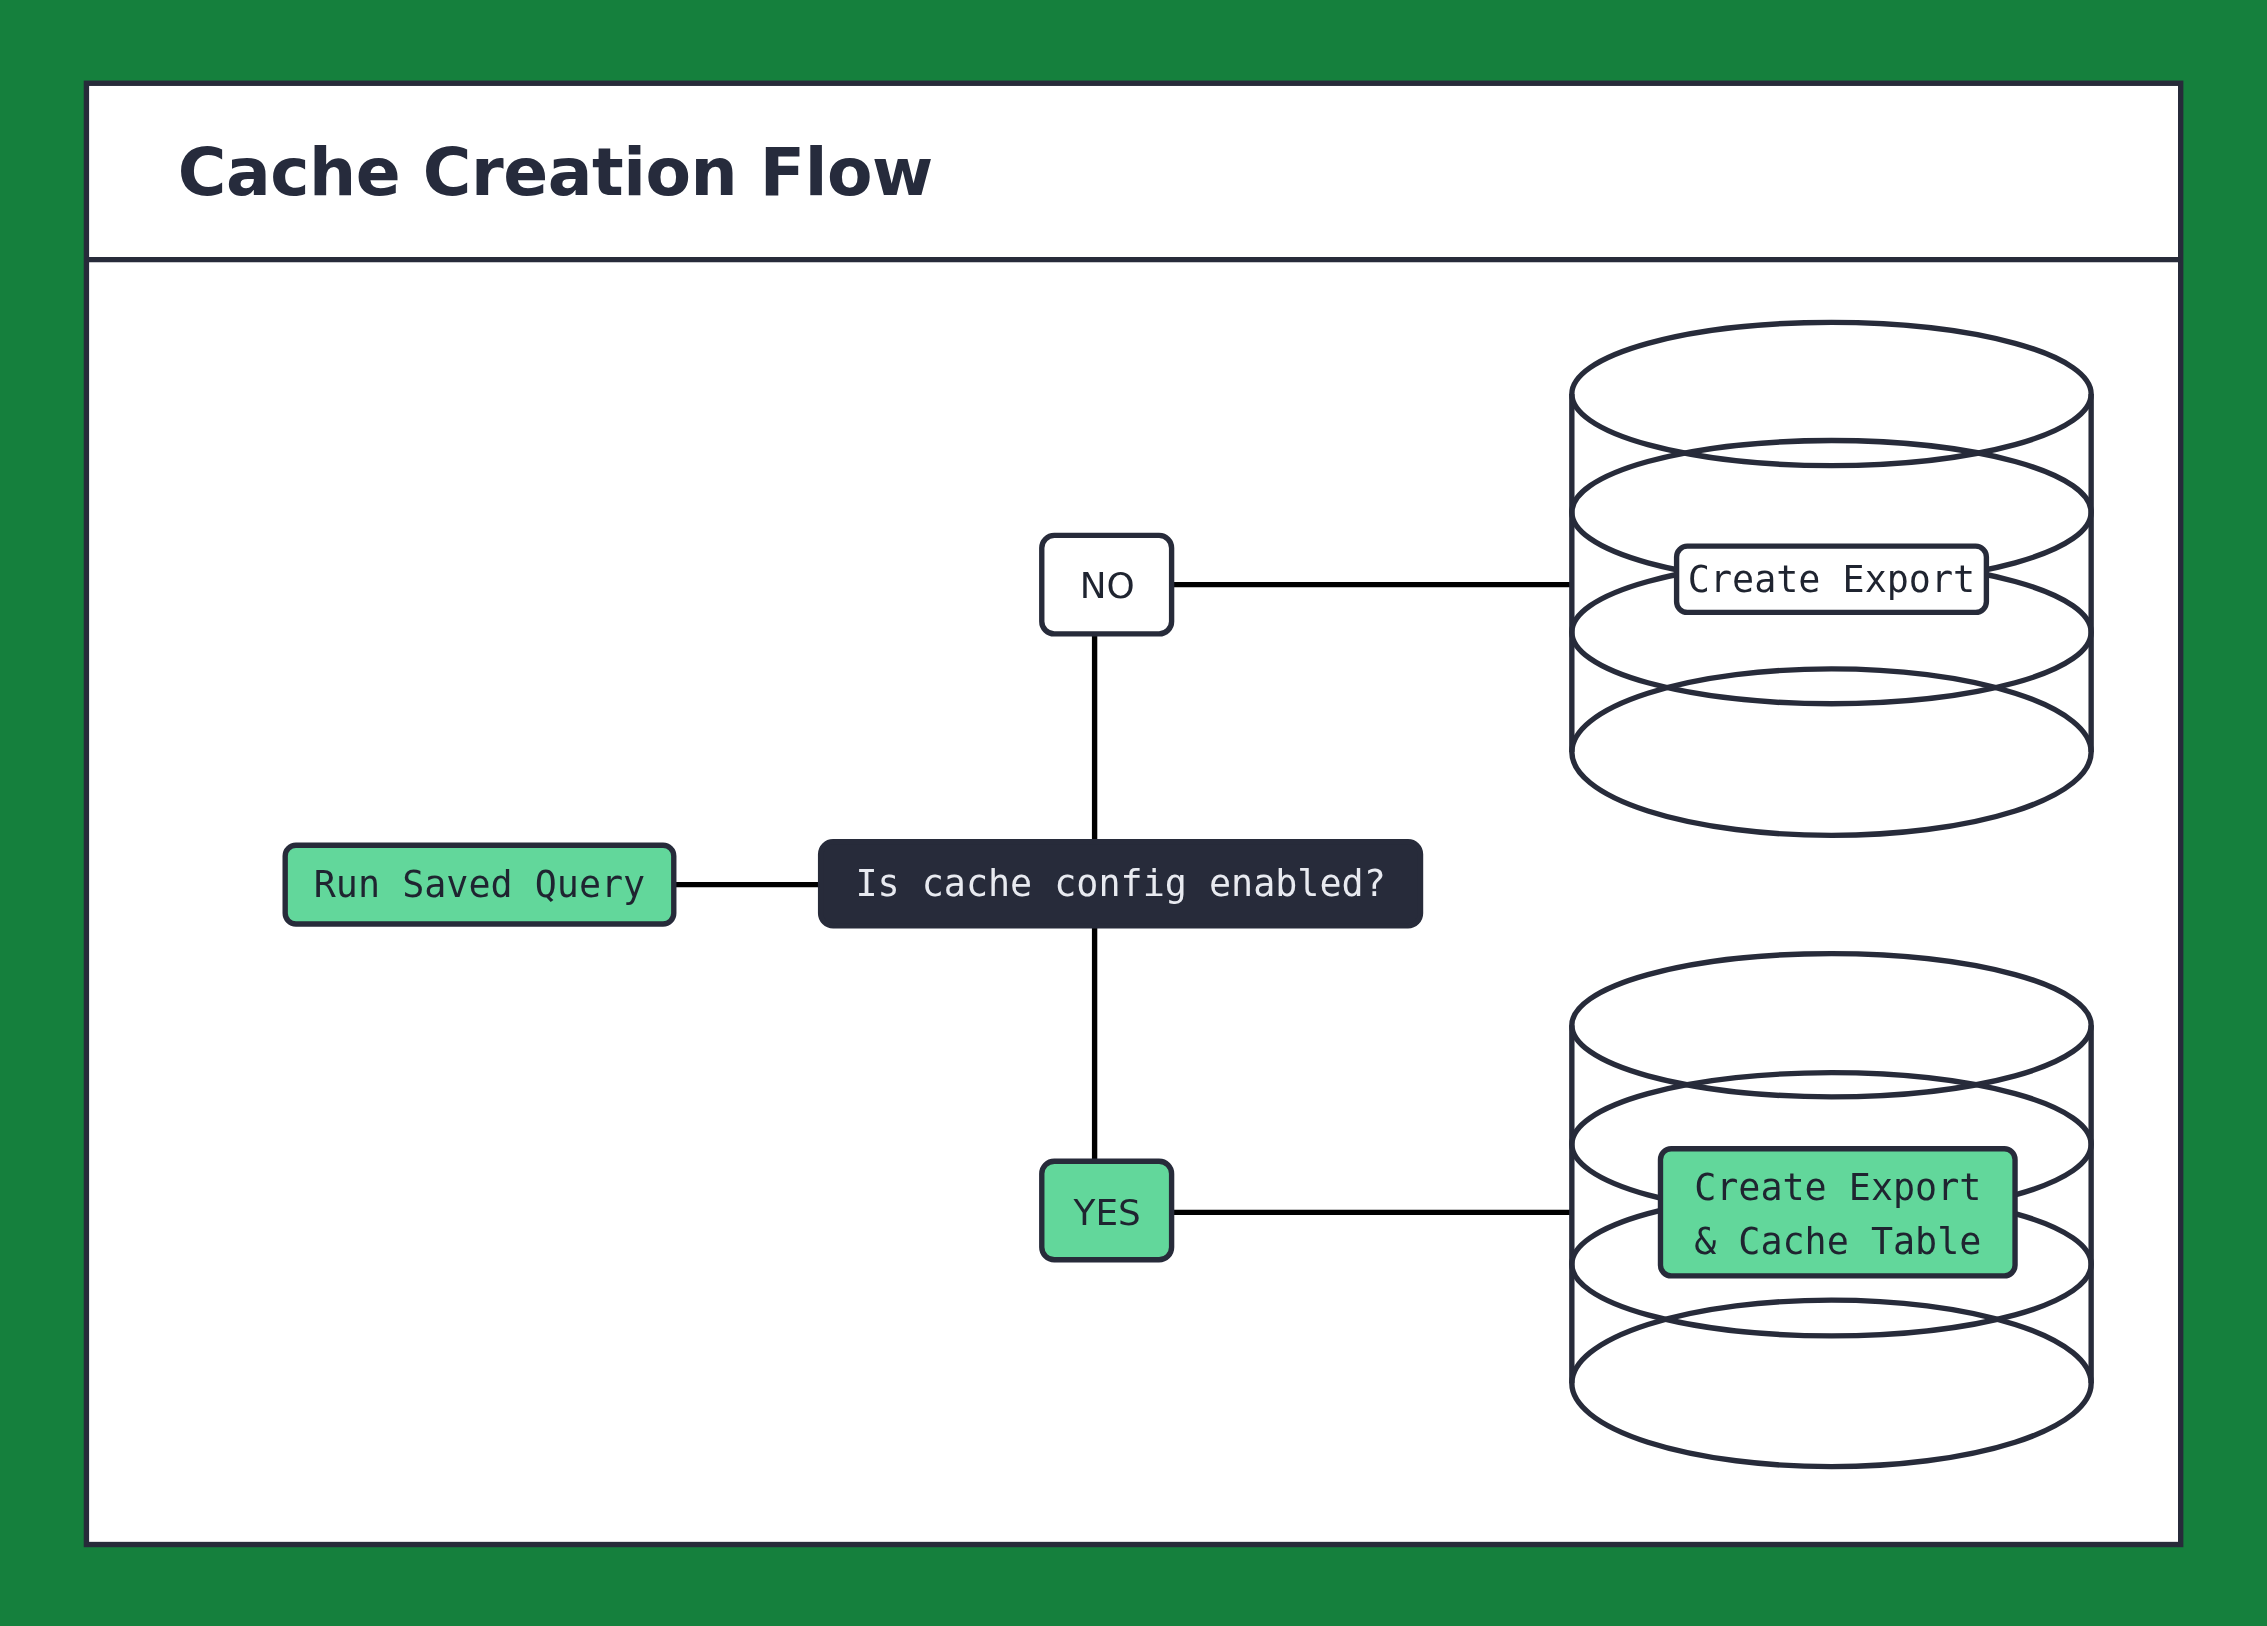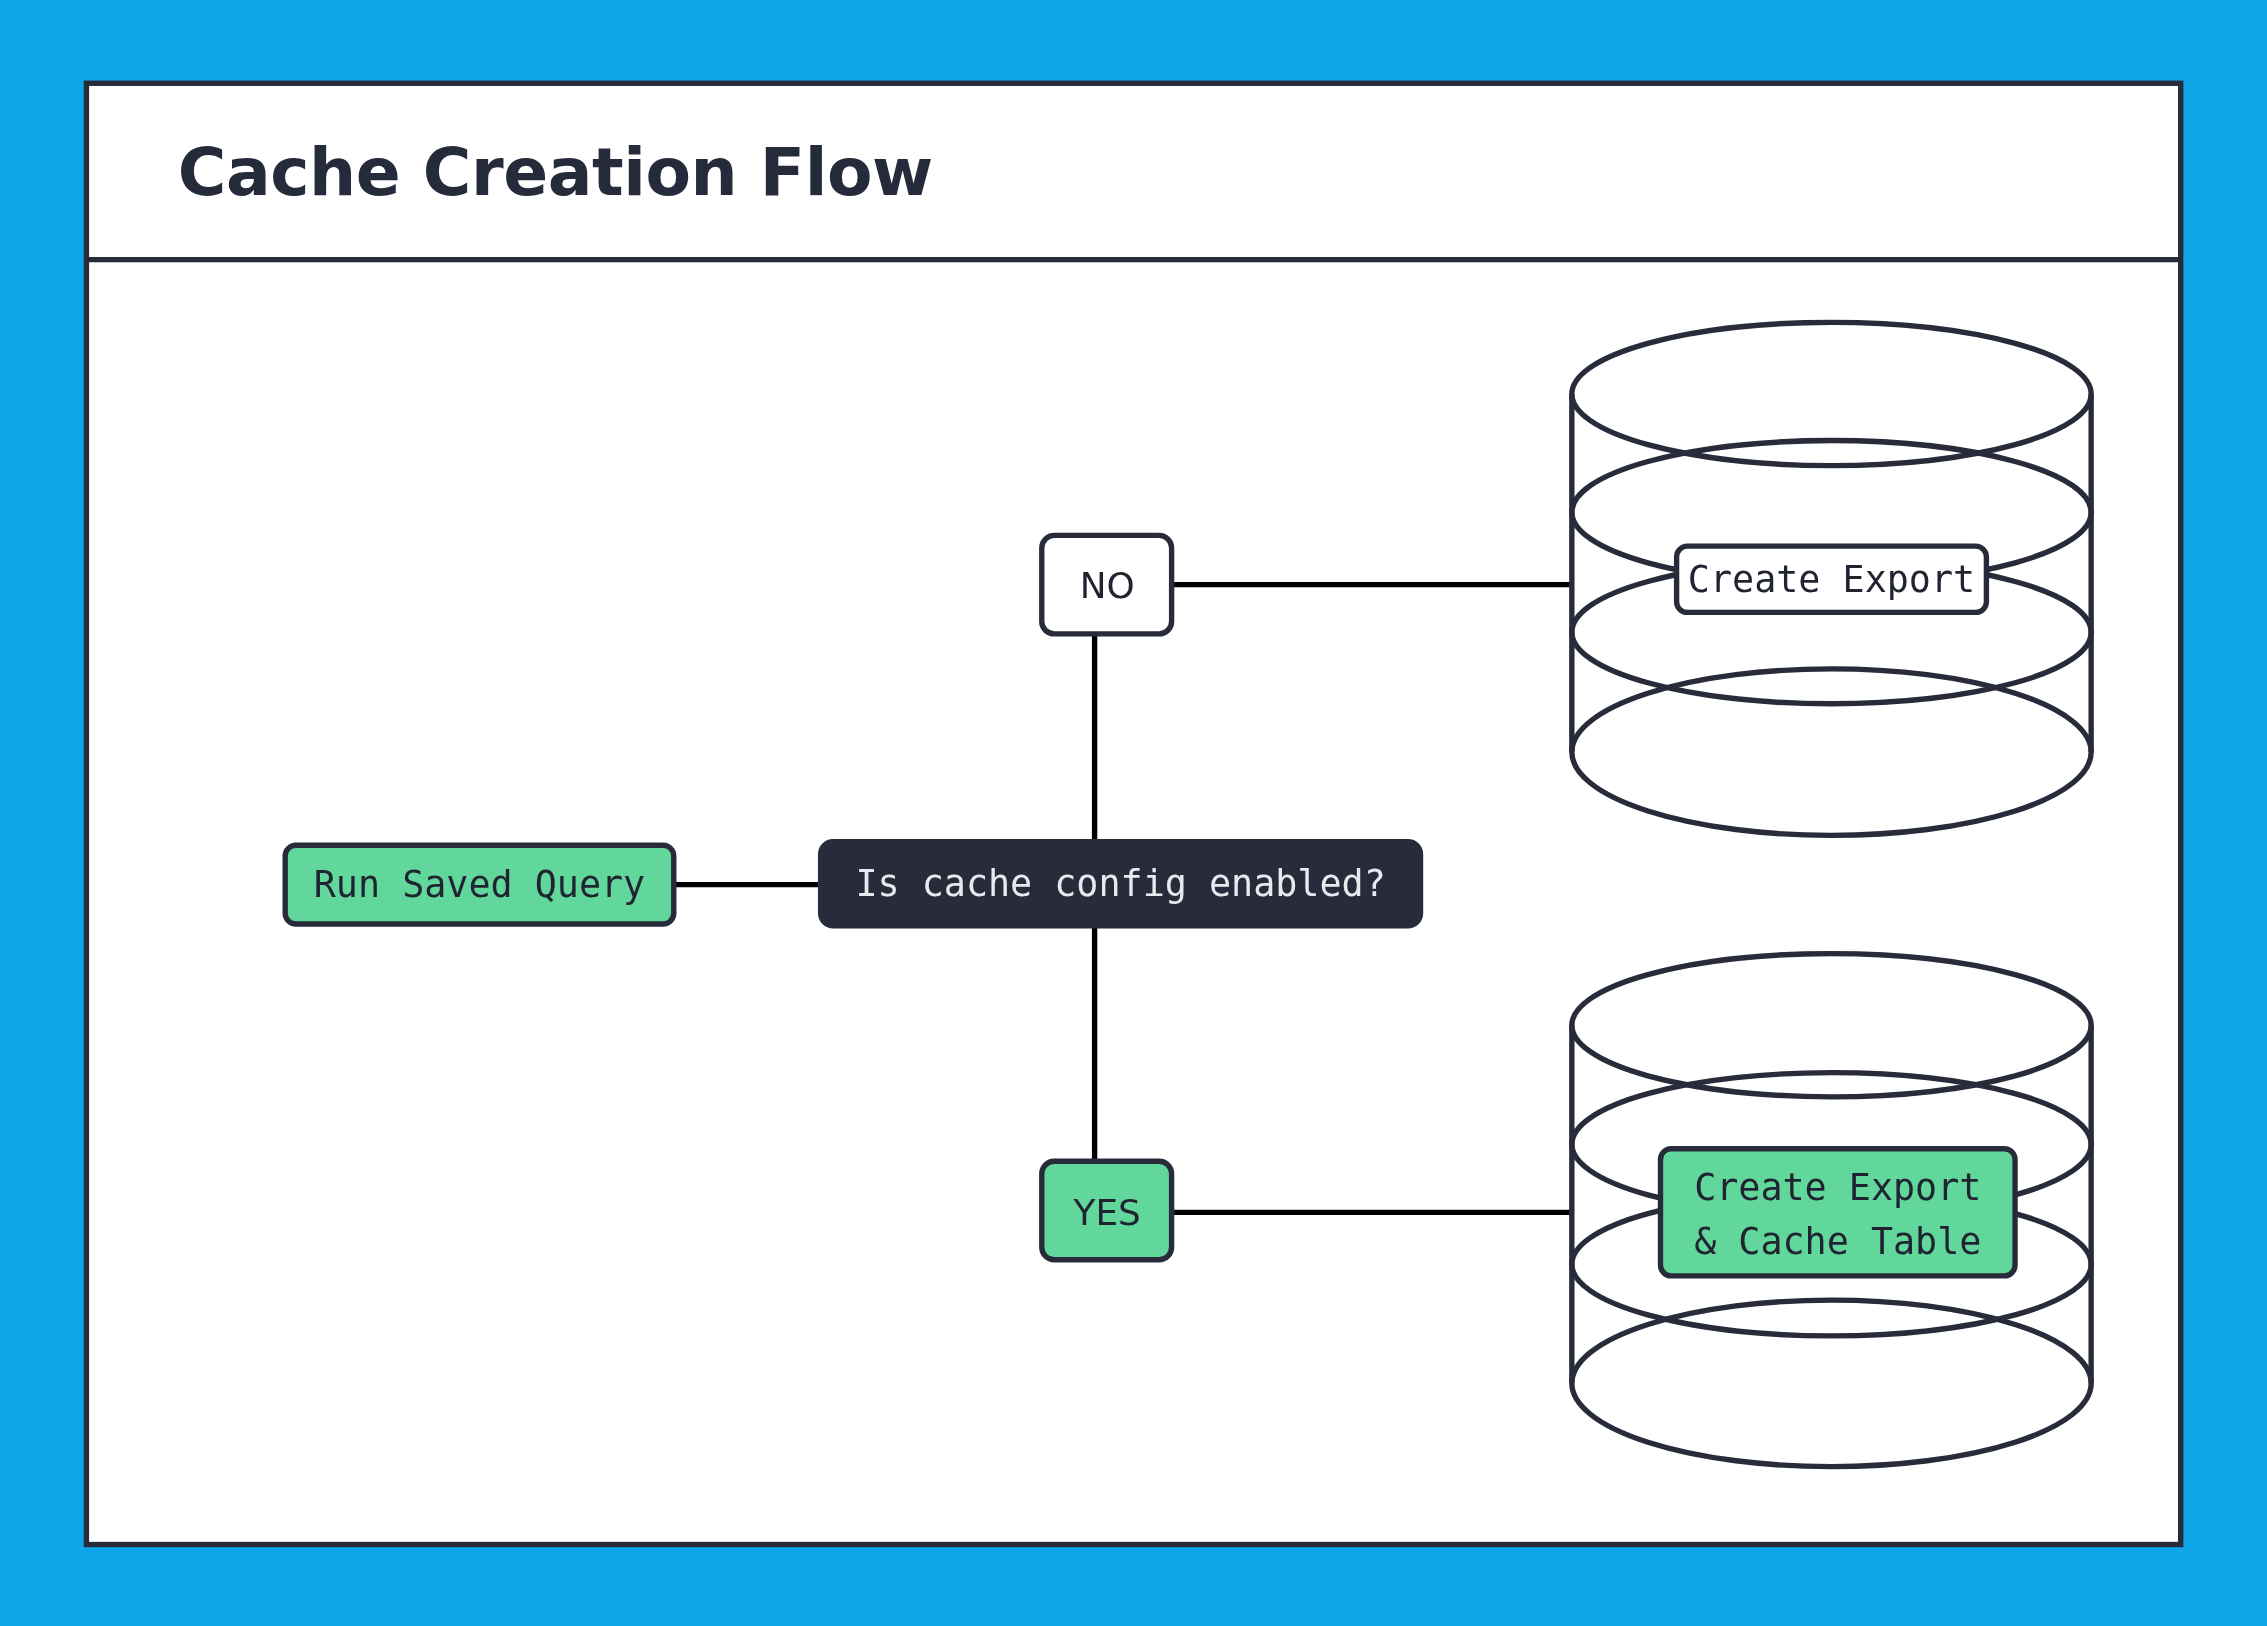--- a/index.html
+++ b/index.html
@@ -10,21 +10,21 @@
   body {
     width: 2268px;
     height: 1626px;
     font-family: "DejaVu Sans", sans-serif;
     overflow: hidden;
   }
   #diagram-root {
     position: relative;
     width: 2268px;
     height: 1626px;
-    background: #0ea5e9;
+    background: #15803d;
   }
   svg.canvas {
     position: absolute;
     top: 0;
     left: 0;
     width: 2268px;
     height: 1626px;
     display: block;
   }
   .frame-rect {

